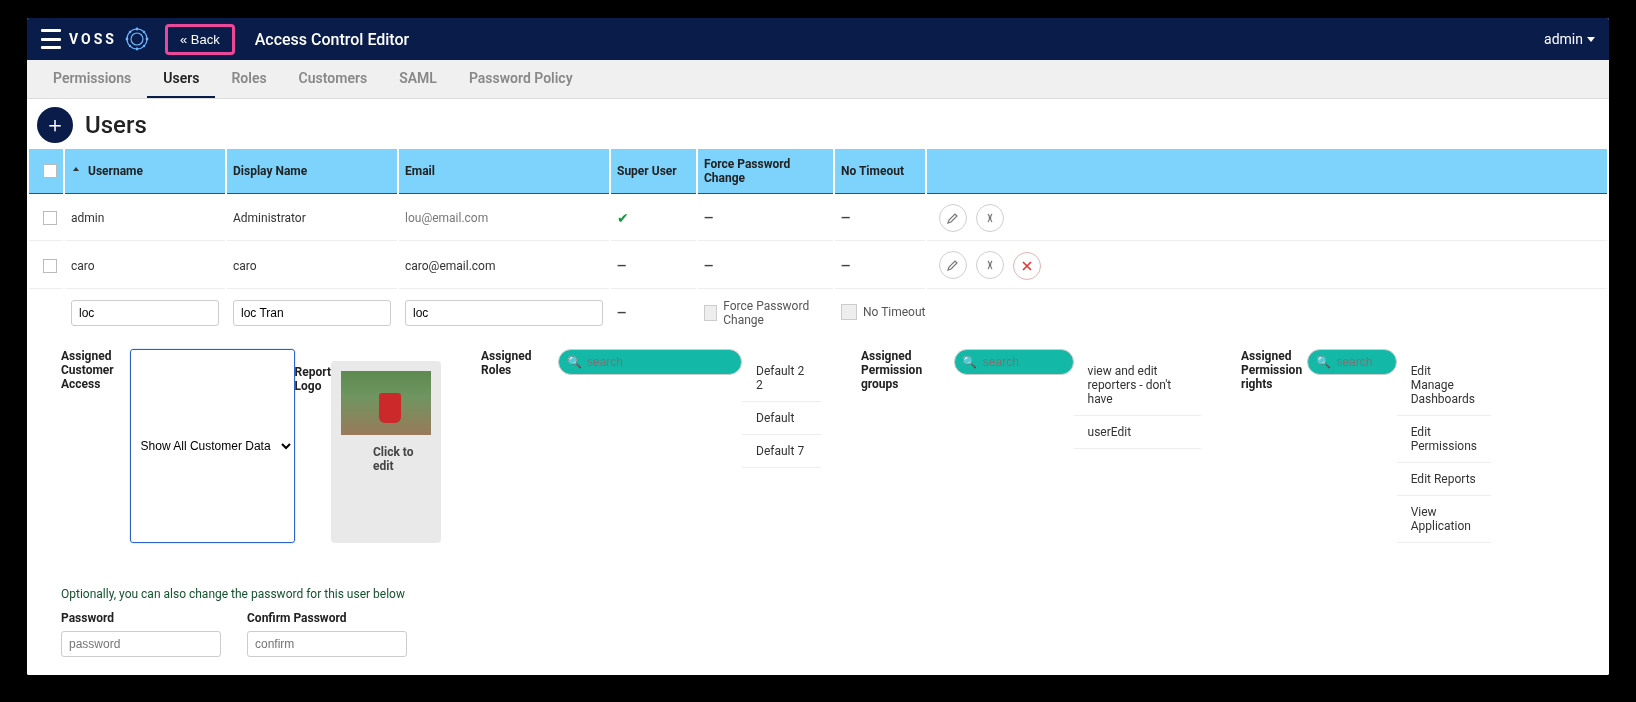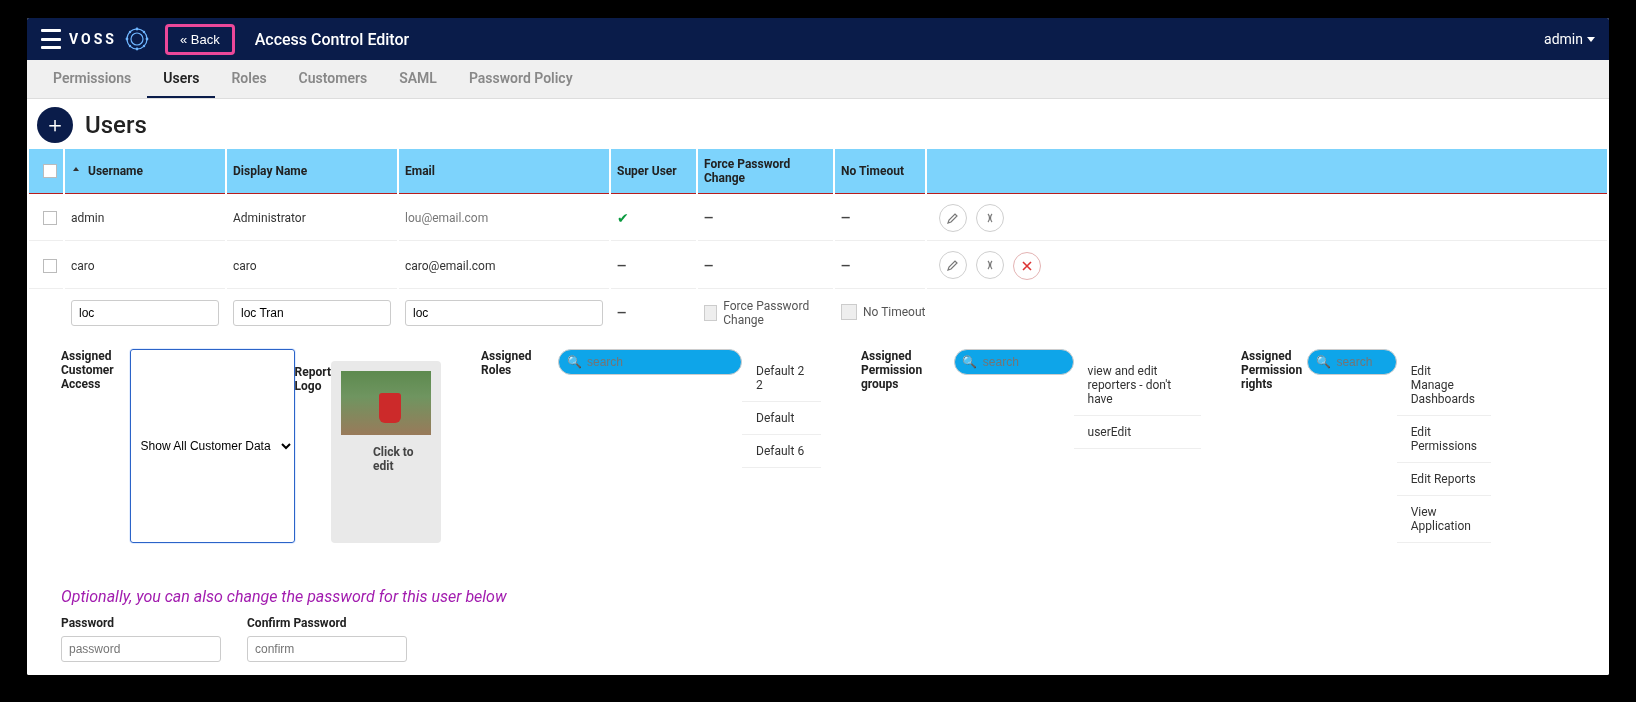--- a/index.html
+++ b/index.html
@@ -63,34 +63,34 @@
   .panels { display:flex; gap:40px; padding:12px 28px 10px 34px; flex-wrap:nowrap; }
   .panel { display:flex; flex-direction:row; }
   .panel h4 { font-size:12px; font-weight:700; color:#222; margin-bottom:8px; }
   .select { border:1px solid #2b63c8; border-radius:3px; padding:5px 6px; font-size:12px; width:180px; background:#fff; outline:1px solid #6fa3ff33; }
   .panel-left { width:380px; }
   .panel-roles { width:340px; }
   .panel-groups { width:340px; }
   .panel-rights { width:250px;justify-content:center; }
 
   .search-wrap { position:relative; width:200px; }
-  .search-input { border:1px solid #ccc; border-radius:16px; padding:5px 10px 5px 28px; font-size:12px; width:100%; background:#0ea5e9; }
+  .search-input { border:1px solid #ccc; border-radius:16px; padding:5px 10px 5px 28px; font-size:12px; width:100%; background:#14b8a6; }
   .search-ic { position:absolute; left:9px; top:6px; color:#888; font-size:12px; }
 
   .list { margin-top:6px; }
   .list-item { padding:9px 14px; font-size:12px; color:#333; border-bottom:1px solid #eee; }
   .panel-rights .list-item, .panel-groups .list-item { border-bottom:1px solid #eee; }
 
   .logo-box { margin-top:12px; width:170px; background:#e9e9e9; border-radius:4px; padding:10px; display:flex; flex-direction:column; align-items:center; gap:10px; cursor:pointer; }
   .logo-thumb { width:90px; height:64px; background:linear-gradient(180deg,#5d8a4f 0%,#6f9560 40%,#997a5a 100%); display:flex; align-items:center; justify-content:center; position:relative; }
   .logo-thumb::after { content:""; position:absolute; width:22px; height:30px; background:#cc2a2a; top:22px; left:38px; border-radius:3px 3px 6px 6px; }
   .logo-caption { font-size:12px; font-weight:700; color:#444;margin-left:32px; }
 
   .sub-left { padding:14px 0 0 34px; }
-  .note { font-style:italic; color:#a21caf; font-size:16px; margin:20px 0 10px 0; }
+  .note { color:#14532d; font-size:12px; margin:20px 0 10px 0; }
   .pw-row { display:flex; gap:26px; }
   .pw-col label { font-size:12px; font-weight:700; color:#222; display:block; margin-bottom:6px; }
   .pw-col input { width:160px; }
 </style>
 </head>
 <body>
 
 <div class="frame">
   <div class="app">
 
@@ -253,21 +253,21 @@
 
         <div class="panel panel-roles">
           <h4>Assigned Roles</h4>
           <div class="search-wrap">
             <span class="search-ic">🔍</span>
             <input class="search-input" placeholder="search" style="">
           </div>
           <div class="list">
             <div class="list-item">Default 2 2</div>
             <div class="list-item">Default</div>
-            <div class="list-item">Default 6</div>
+            <div class="list-item">Default 7</div>
           </div>
         </div>
 
         <div class="panel panel-groups">
           <h4>Assigned Permission groups</h4>
           <div class="search-wrap">
             <span class="search-ic">🔍</span>
             <input class="search-input" placeholder="search" style="">
           </div>
           <div class="list">

